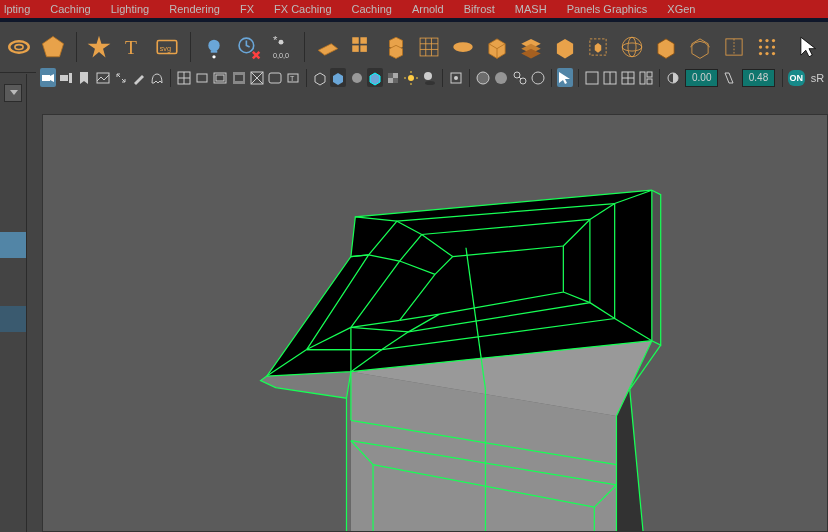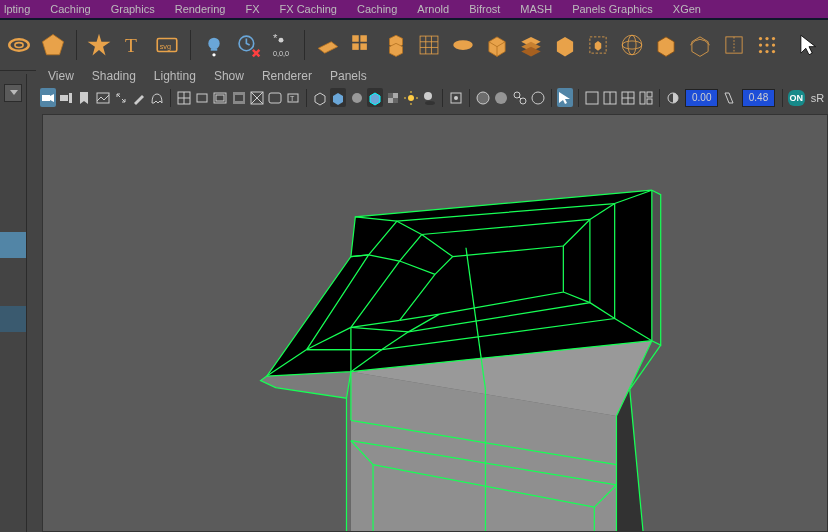--- a/index.html
+++ b/index.html
@@ -14,22 +14,22 @@
     overflow: hidden;
     user-select: none;
   }
   
   .top-menus {
     display: flex;
     align-items: center;
     gap: 20px;
     height: 18px;
     padding-left: 4px;
-    background: #701a75;
-    border-bottom: 2px solid #0f172a;
+    background: #b91c1c;
+    border-bottom: 4px solid #0f172a;
   }
   .top-menus span {
     font-size: 11px;
     color: #bcbcbc;
   }
   
   .shelf {
     display: flex;
     align-items: center;
     gap: 4px;
@@ -127,21 +127,21 @@
   .tool.on  { background: #323232; }
   .tsep {
     width: 1px;
     height: 18px;
     background: #2b2b2b;
     margin: 0 3px;
   }
   .gammabox, .expobox {
     width: 36px;
     height: 16px;
-    background: #1d4ed8;
+    background: #0f766e;
     color: #cfcfcf;
     font-size: 10px;
     display: flex;
     align-items: center;
     justify-content: center;
     margin: 0 2px;
     border: 1px solid #222;
   }
   .on-btn {
     width: 20px;
@@ -171,21 +171,21 @@
     border: 1px solid #333;
     overflow: hidden;
   }
 </style>
 </head>
 <body>
 
 <div class="top-menus">
   <span>lpting</span>
   <span>Caching</span>
-  <span>Graphics</span>
+  <span>Lighting</span>
   <span>Rendering</span>
   <span>FX</span>
   <span>FX Caching</span>
   <span>Caching</span>
   <span>Arnold</span>
   <span>Bifrost</span>
   <span>MASH</span>
   <span>Panels Graphics</span>
   <span>XGen</span>
 </div>
@@ -347,28 +347,20 @@
 </div>
 
 <div class="left-strip">
   <div class="dd"></div>
   <div class="sel"></div>
   <div class="sel2"></div>
 </div>
 
 <div class="panel">
 
-  <div class="panel-menus">
-    <span>View</span>
-    <span>Shading</span>
-    <span>Lighting</span>
-    <span>Show</span>
-    <span>Renderer</span>
-    <span>Panels</span>
-  </div>
 
   <div class="panel-toolbar">
     <div class="tool sel">
         <svg viewBox="0 0 16 16">
           <rect x="2" y="5" width="8" height="6" fill="#fff"></rect>
           <polygon points="10,6 14,4 14,12 10,10" fill="#fff"></polygon>
         </svg>
       </div>
     <div class="tool">
         <svg viewBox="0 0 16 16">

